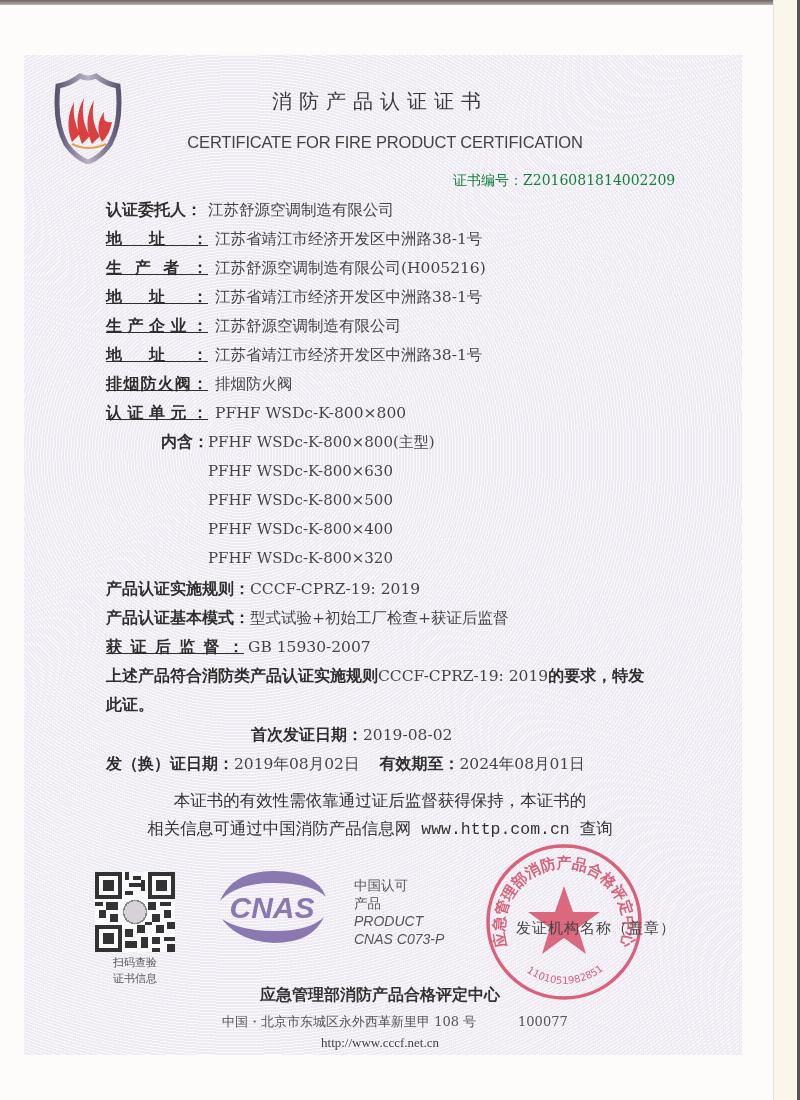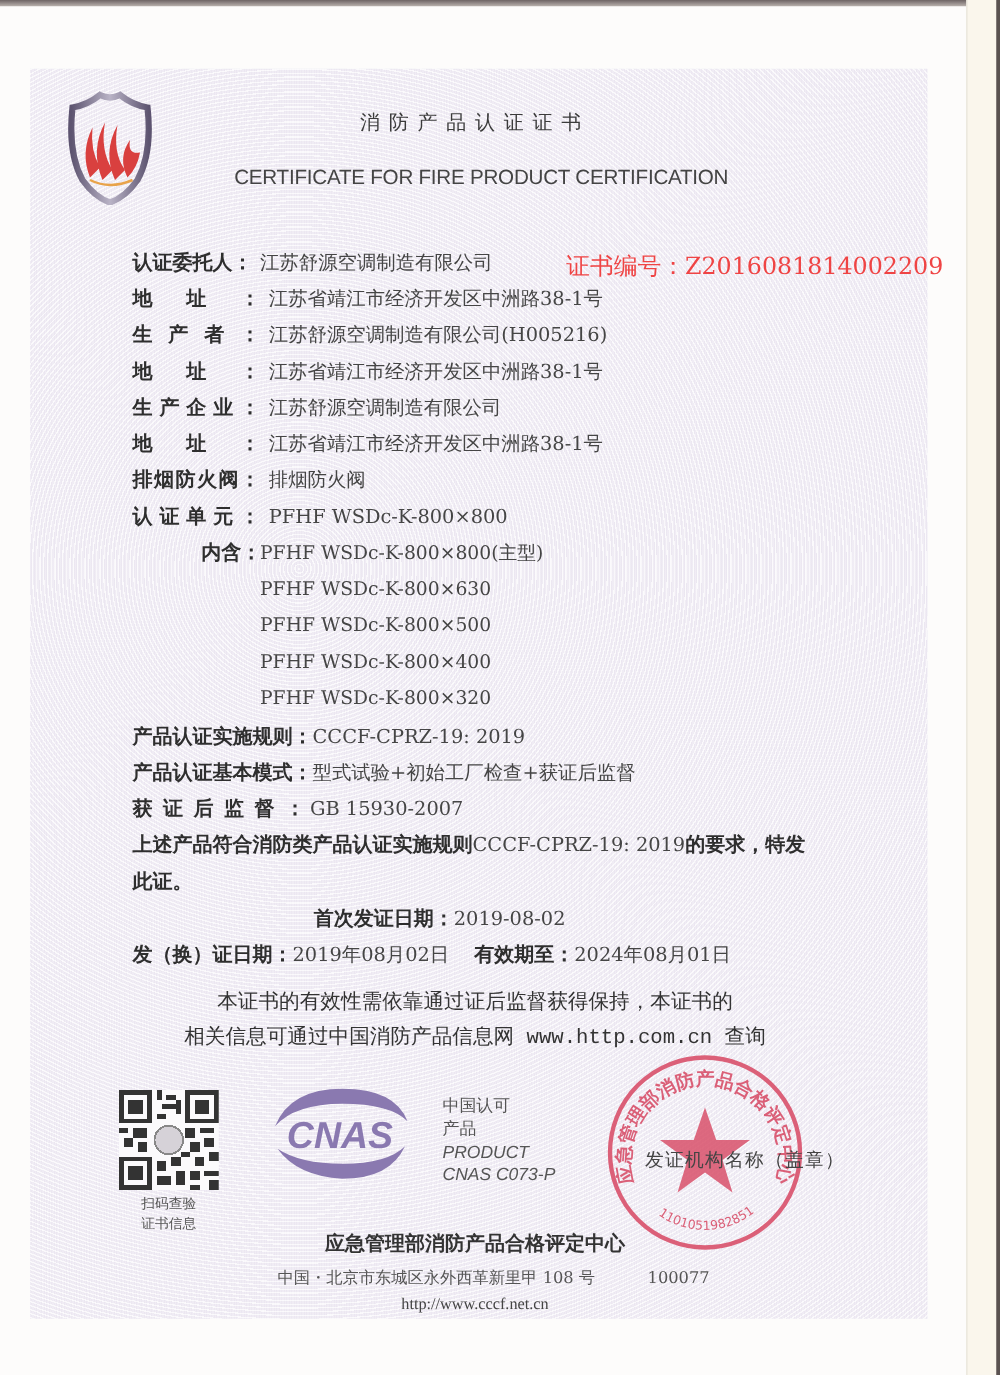--- a/index.html
+++ b/index.html
@@ -17,32 +17,32 @@
     background: #5a5250; }
   .panel {
     position: absolute; left: 24px; top: 55px; width: 718px; height: 1000px;
     background-color: #f4f1f7;
     background-image:
       repeating-radial-gradient(circle at 30% 40%, rgba(255,255,255,0.55) 0 1px, rgba(220,212,230,0.25) 1px 3px),
       repeating-linear-gradient(90deg, rgba(255,255,255,0.25) 0 1px, rgba(230,224,238,0.2) 1px 2px);
   }
   .logo { position: absolute; left: 50px; top: 72px; width: 76px; height: 92px; }
   .title-cn { position: absolute; left: 0; width: 760px; top: 88px; text-align: center;
-    font-family: Liberation Sans, sans-serif; font-size: 16px; letter-spacing: 7px;
+    font-family: Liberation Sans, sans-serif; font-size: 20px; letter-spacing: 7px;
     color: #3b3b3b; }
   .title-en { position: absolute; left: 0; width: 770px; top: 133px; text-align: center;
     font-family: "Liberation Sans", "DejaVu Sans", sans-serif; font-size: 16.5px; color: #444; letter-spacing: -0.2px; }
-  .cert-no { position: absolute; left: 453px; top: 172px; font-size: 19px; color: #ef4444; margin-top: 28px; }
+  .cert-no { position: absolute; left: 453px; top: 172px; font-size: 14px; color: #15803d; }
   .cert-no .k { letter-spacing: 0px; }
   .row { position: absolute; left: 106px; font-size: 16px; white-space: nowrap; line-height: 20px; }
   .lbl { display: inline-block; font-family: "DejaVu Sans", "Liberation Sans", sans-serif;
     font-weight: bold; color: #2e2e2e; font-size: 16px; }
   .lbl.w5 { width: 102px; }
   .val { color: #454545; font-size: 15.5px; }
-  .spaced { display: inline-block; width: 95px; text-align-last: justify; }
+  .spaced { display: inline-block; width: 95px; text-align-last: justify; text-decoration: underline; }
   .sub-row { position: absolute; left: 208px; font-size: 15px; color: #454545; white-space: nowrap; }
   .nei { position: absolute; left: 161px; font-family: "DejaVu Sans", sans-serif; font-weight: bold;
     font-size: 16px; color: #2e2e2e; }
   .stmt { position: absolute; left: 106px; font-family: "DejaVu Sans", sans-serif; font-weight: bold;
     font-size: 16px; color: #2e2e2e; white-space: nowrap; }
   .stmt .code { font-family: "DejaVu Serif", serif; font-weight: normal; color: #454545; font-size: 15.5px; }
   .notice { position: absolute; left: 0; width: 760px; text-align: center;
     font-family: Liberation Mono, monospace; font-size: 16.5px; color: #333; }
   .qr { position: absolute; left: 95px; top: 872px; width: 80px; height: 80px; }
   .qr-caption { position: absolute; left: 96px; top: 955px; width: 78px; text-align: center;

